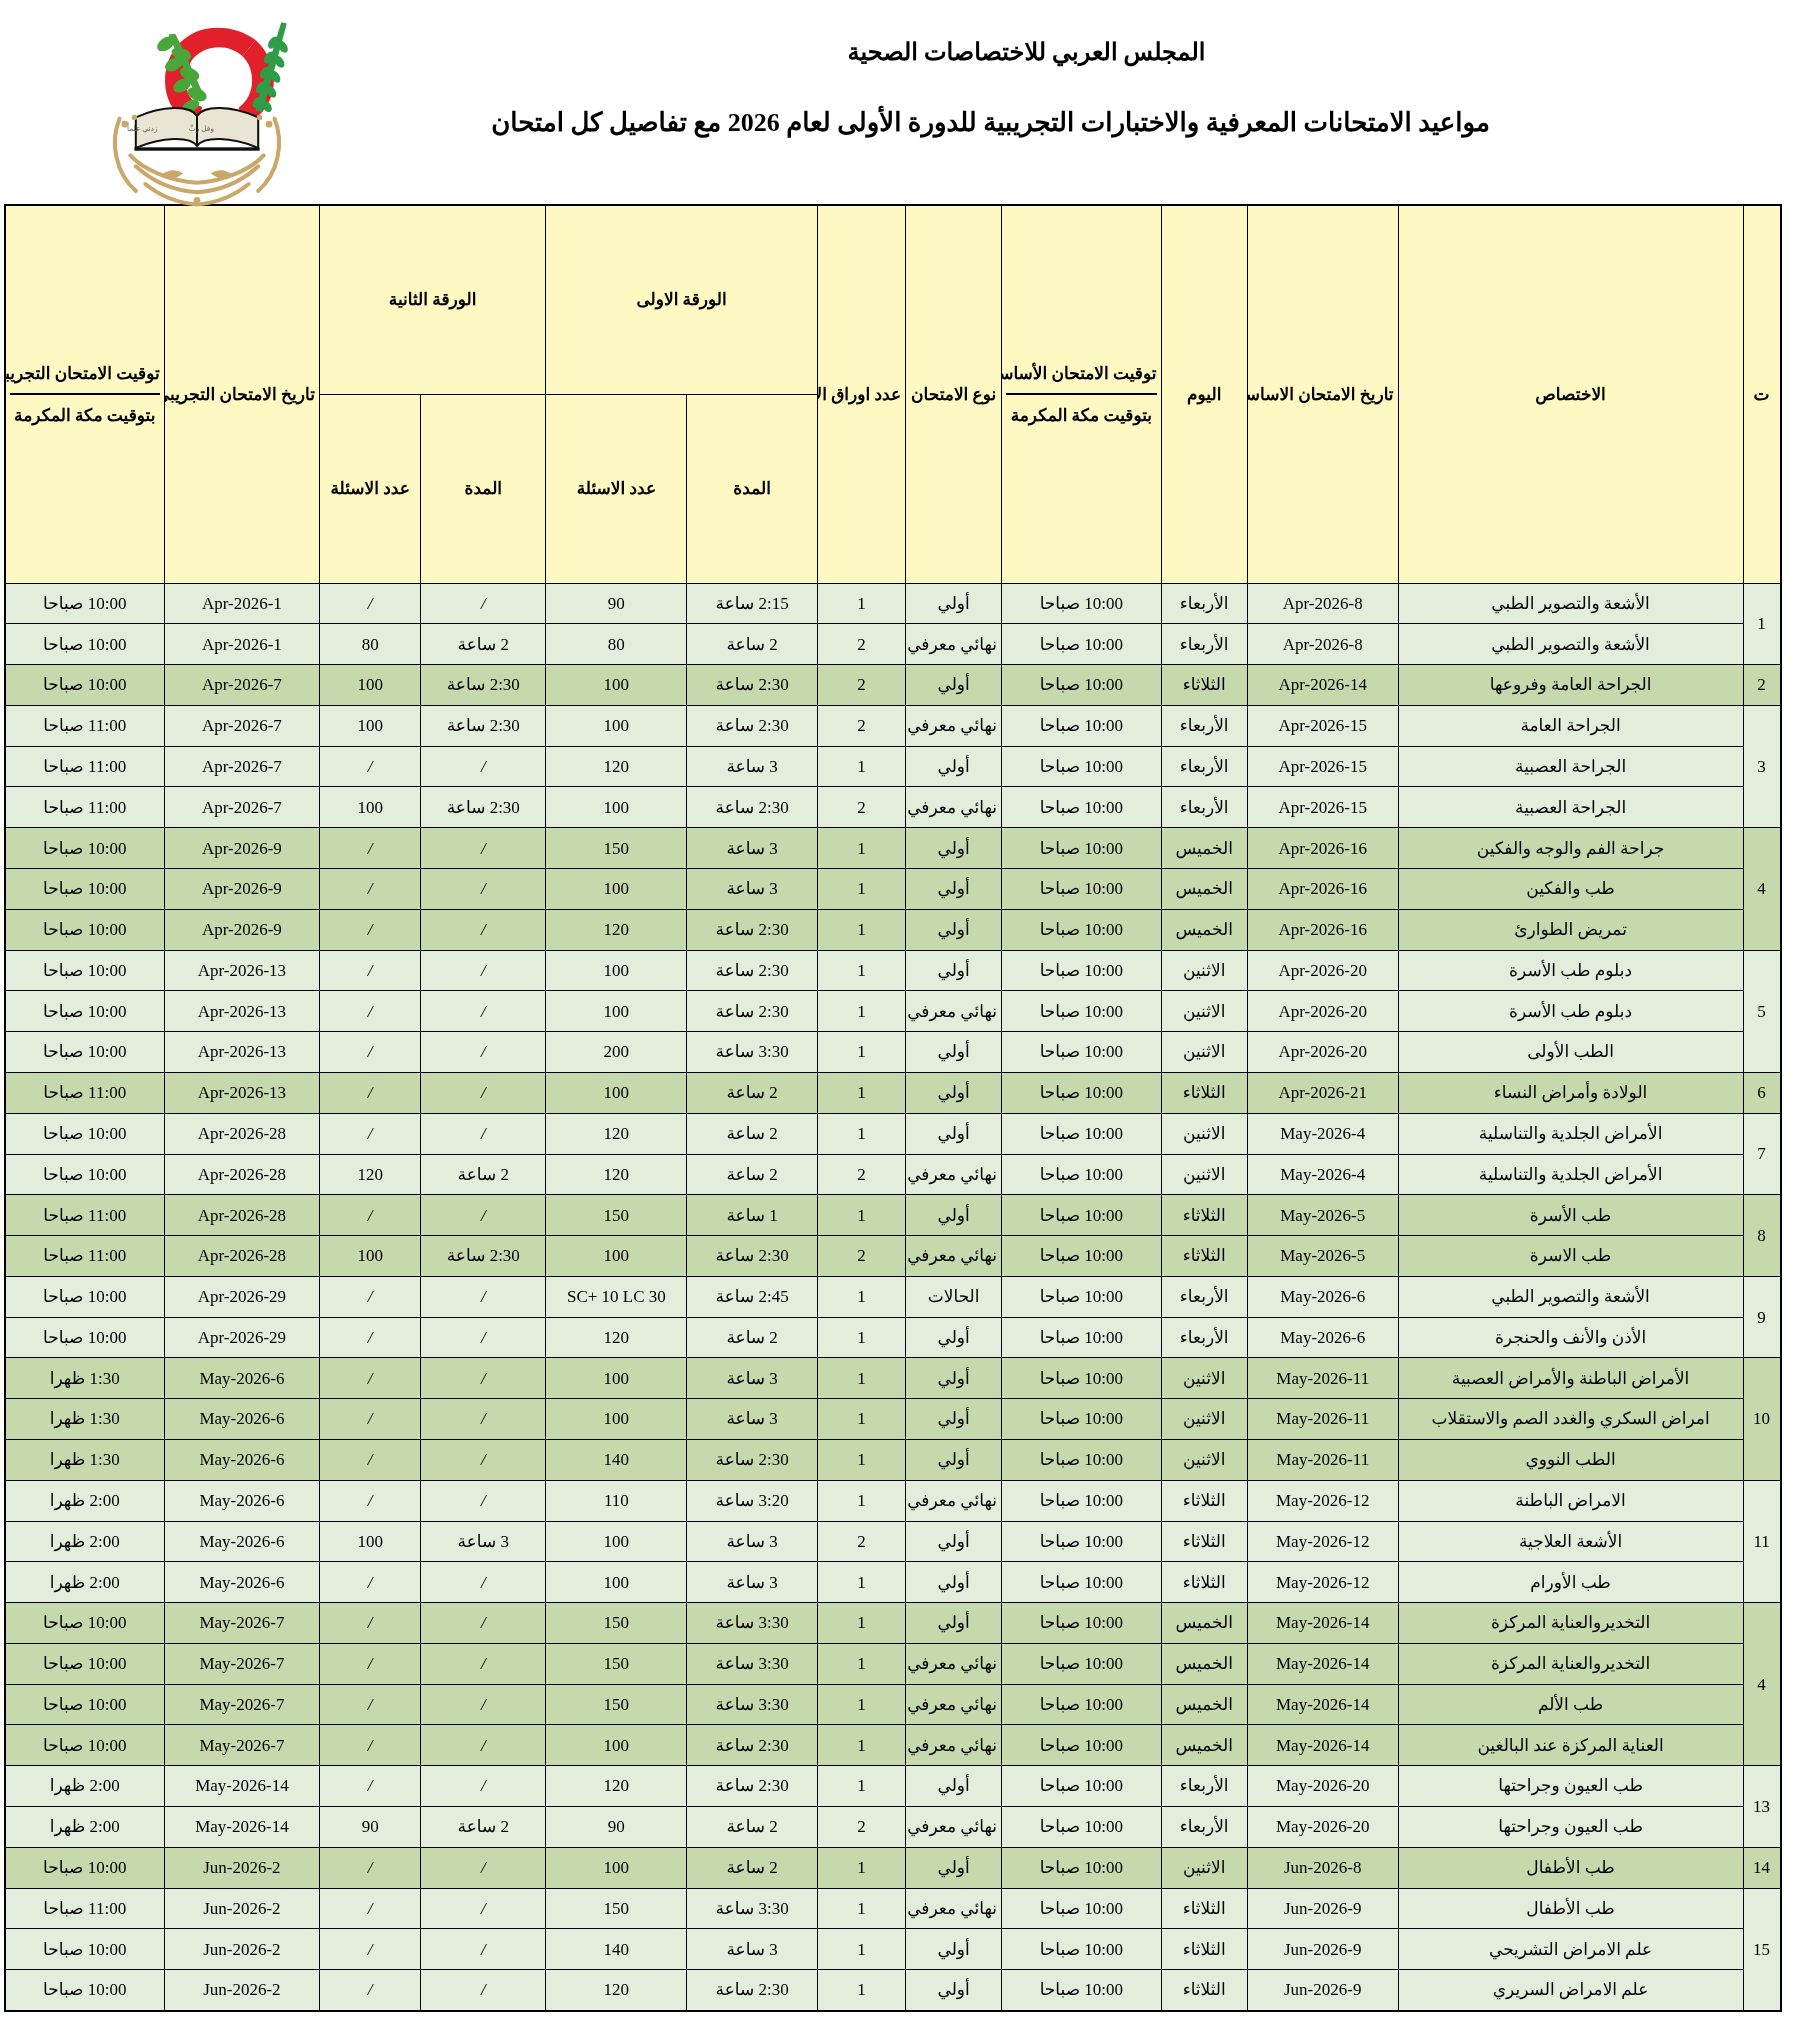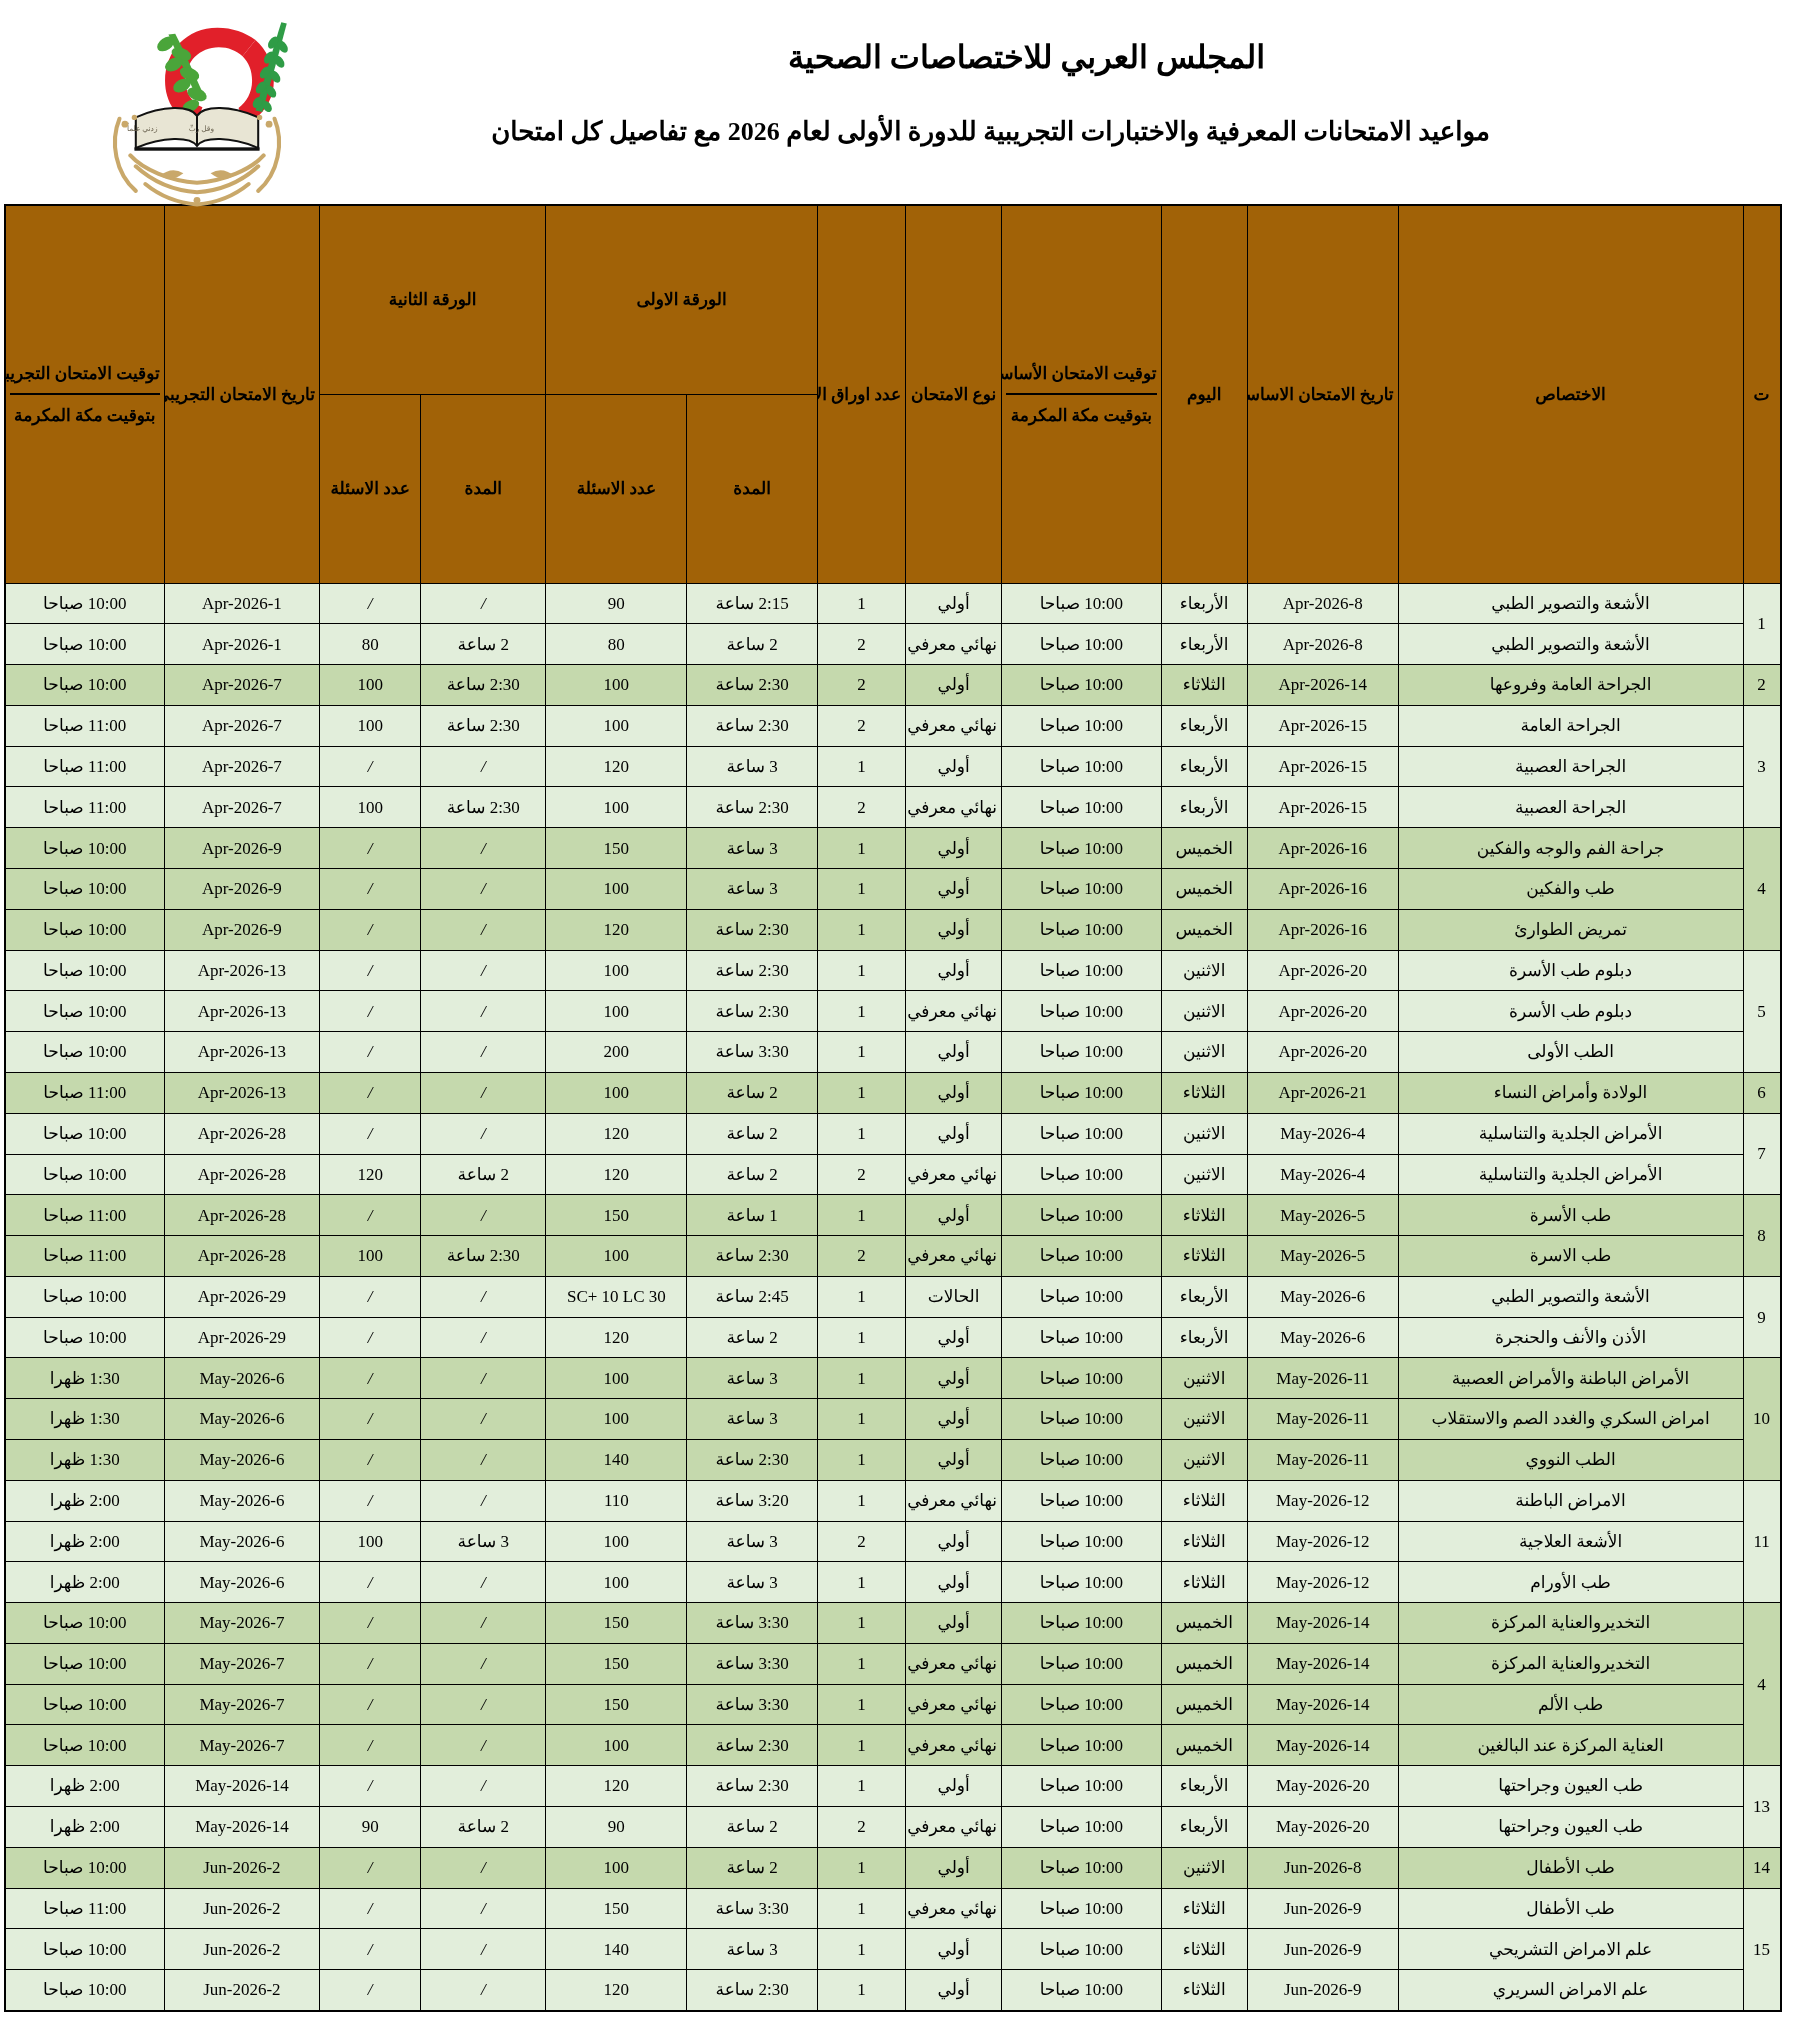--- a/index.html
+++ b/index.html
@@ -20,21 +20,21 @@
   }
   .title-block{
     position:absolute;
     top:38px;
     right:0;
     left:0;
     text-align:center;
     padding-left:259px;
   }
   .title-main{
-    font-size:32px;
+    font-size:24px;
     font-weight:bold;
     letter-spacing:0;
     line-height:1.2;
     margin:0 0 40px 0;
   }
   .title-sub{
     font-size:26px;
     font-weight:bold;
     line-height:1.2;
     margin:0;
@@ -61,21 +61,21 @@
     border:1.4px solid #000;
     padding:1.4px 4.1px;
     font-size:17px;
     line-height:1.25;
     text-align:center;
     vertical-align:middle;
     white-space:nowrap;
     overflow:hidden;
   }
   thead th{
-    background:#a16207;
+    background:#fef9c3;
     font-weight:bold;
     font-size:17px;
     line-height:1.55;
     white-space:normal;
     height:185px;
   }
   thead th.tall{vertical-align:middle;}
   tbody td{height:37px;}
   tbody tr.lite td{background:#e2eedb;}
   tbody tr.dark td{background:#c5d9ad;}

